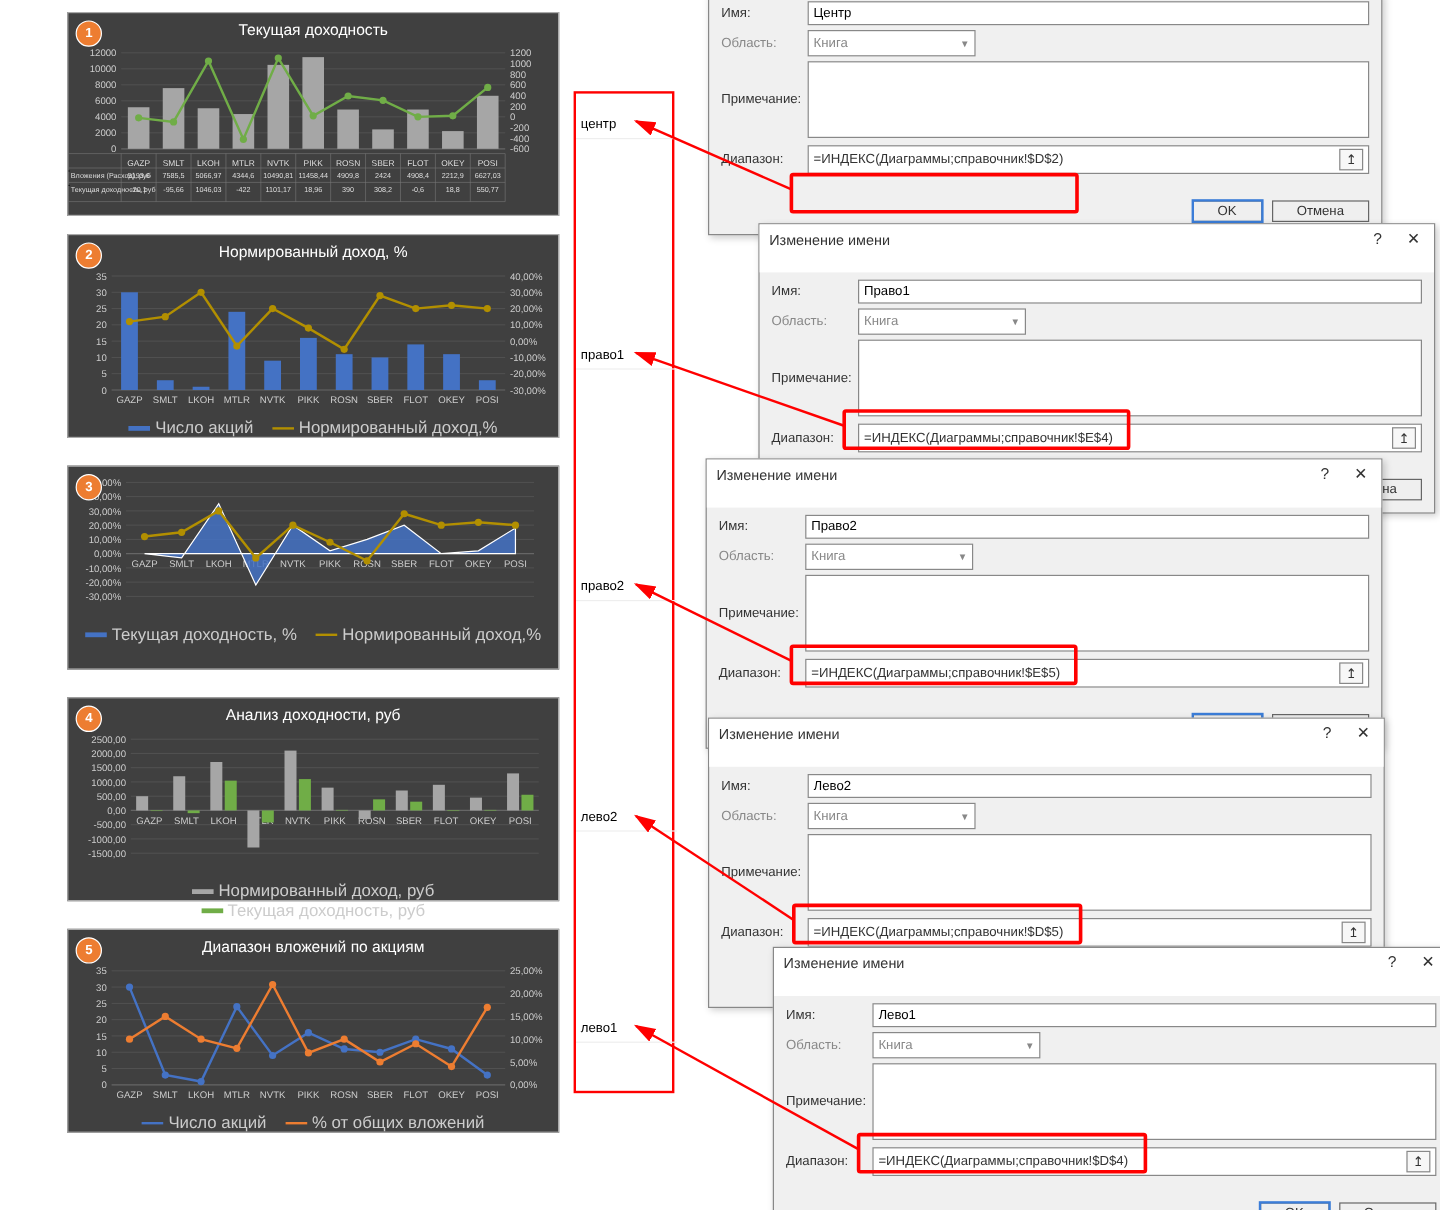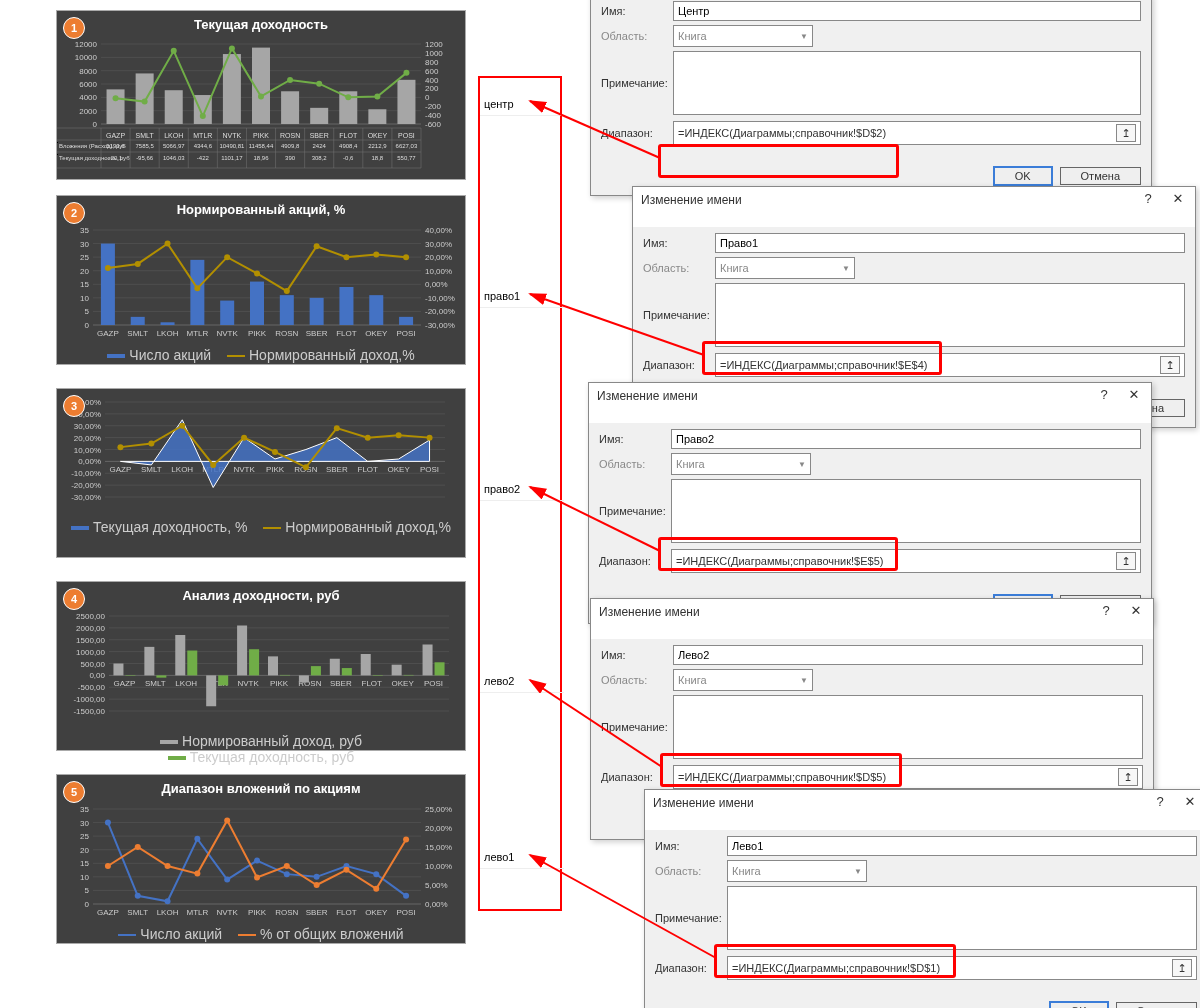--- a/index.html
+++ b/index.html
@@ -1,17 +1,17 @@
 <!DOCTYPE html>
 <html><head>
 <meta charset="utf-8">
 <style>
 html,body{margin:0;padding:0;background:#fff;font-family:"Segoe UI",Tahoma,Arial,sans-serif;font-size:11px;color:#222;width:1200px;height:1008px;overflow:hidden}
 .chart-card{position:absolute;background:#404040;border:1px solid #aaa;color:#ddd}
-.chart-title{color:#fff;font-weight:bold;font-size:13px;text-align:center;margin:6px 0 0 0}
+.chart-title{color:#fff;font-weight:normal;font-size:13px;text-align:center;margin:6px 0 0 0}
 .badge{position:absolute;left:6px;top:6px;width:20px;height:20px;border-radius:50%;background:#ED7D31;color:#fff;display:flex;align-items:center;justify-content:center;font-weight:bold;font-size:11px;border:1px solid #fff}
 .legend{text-align:center;font-size:14px;color:#ccc;margin-top:2px}
 .legend .item{display:inline-block;margin:0 6px}
 .legend .sw{display:inline-block;width:18px;height:4px;vertical-align:middle;margin-right:4px}
 .legend .swline{display:inline-block;width:18px;height:0;border-top:2px solid;vertical-align:middle;margin-right:4px}
 svg text{font-family:"Segoe UI",Tahoma,Arial,sans-serif}
 
 
 .listcol{position:absolute;left:478px;top:76px;width:80px;height:831px;border:2px solid red}
 .listcell{position:absolute;left:0;width:100%;height:22px;line-height:22px;padding-left:4px;font-size:11px;color:#000;border-bottom:1px solid #eee}
@@ -147,21 +147,21 @@
       <line x1="364" x2="364" y1="96" y2="136" stroke="#777" stroke-width="0.5"></line>
       <line x1="0" x2="364" y1="96" y2="96" stroke="#777" stroke-width="0.5"></line>
       <line x1="0" x2="364" y1="108" y2="108" stroke="#777" stroke-width="0.5"></line>
       <line x1="0" x2="364" y1="120" y2="120" stroke="#777" stroke-width="0.5"></line>
       <line x1="0" x2="364" y1="136" y2="136" stroke="#777" stroke-width="0.5"></line>
     </svg>
 </div>
 
 <div id="c2" class="chart-card" style="left:56px;top:195px;width:408px;height:168px">
   <div class="badge">2</div>
-  <div class="chart-title">Нормированный акций, %</div>
+  <div class="chart-title">Нормированный доход, %</div>
   <svg width="408" height="126" id="svg2">
       <line x1="36" x2="364" y1="108" y2="108" stroke="#666" stroke-width="1"></line>
       <text x="32" y="111" fill="#ccc" font-size="8" text-anchor="end">0</text>
       <line x1="36" x2="364" y1="94.42857142857143" y2="94.42857142857143" stroke="#666" stroke-width="0.4"></line>
       <text x="32" y="97.42857142857143" fill="#ccc" font-size="8" text-anchor="end">5</text>
       <line x1="36" x2="364" y1="80.85714285714286" y2="80.85714285714286" stroke="#666" stroke-width="0.4"></line>
       <text x="32" y="83.85714285714286" fill="#ccc" font-size="8" text-anchor="end">10</text>
       <line x1="36" x2="364" y1="67.28571428571428" y2="67.28571428571428" stroke="#666" stroke-width="0.4"></line>
       <text x="32" y="70.28571428571428" fill="#ccc" font-size="8" text-anchor="end">15</text>
       <line x1="36" x2="364" y1="53.714285714285715" y2="53.714285714285715" stroke="#666" stroke-width="0.4"></line>
@@ -549,21 +549,21 @@
           <span class="arrow">▼</span>
         </div>
       </div>
       <div class="row">
         <div class="lbl">Примечание:</div>
         <div class="note"></div>
       </div>
       <div class="range-row">
         <div class="lbl">Диапазон:</div>
         <div class="range-input">
-          <span>=ИНДЕКС(Диаграммы;справочник!$D$1)</span>
+          <span>=ИНДЕКС(Диаграммы;справочник!$D$4)</span>
           <span class="pick">↥</span>
         </div>
       </div>
       <div class="btns">
         <div class="btn primary">OK</div>
         <div class="btn">Отмена</div>
       </div>
     </div>
   </div>
 

